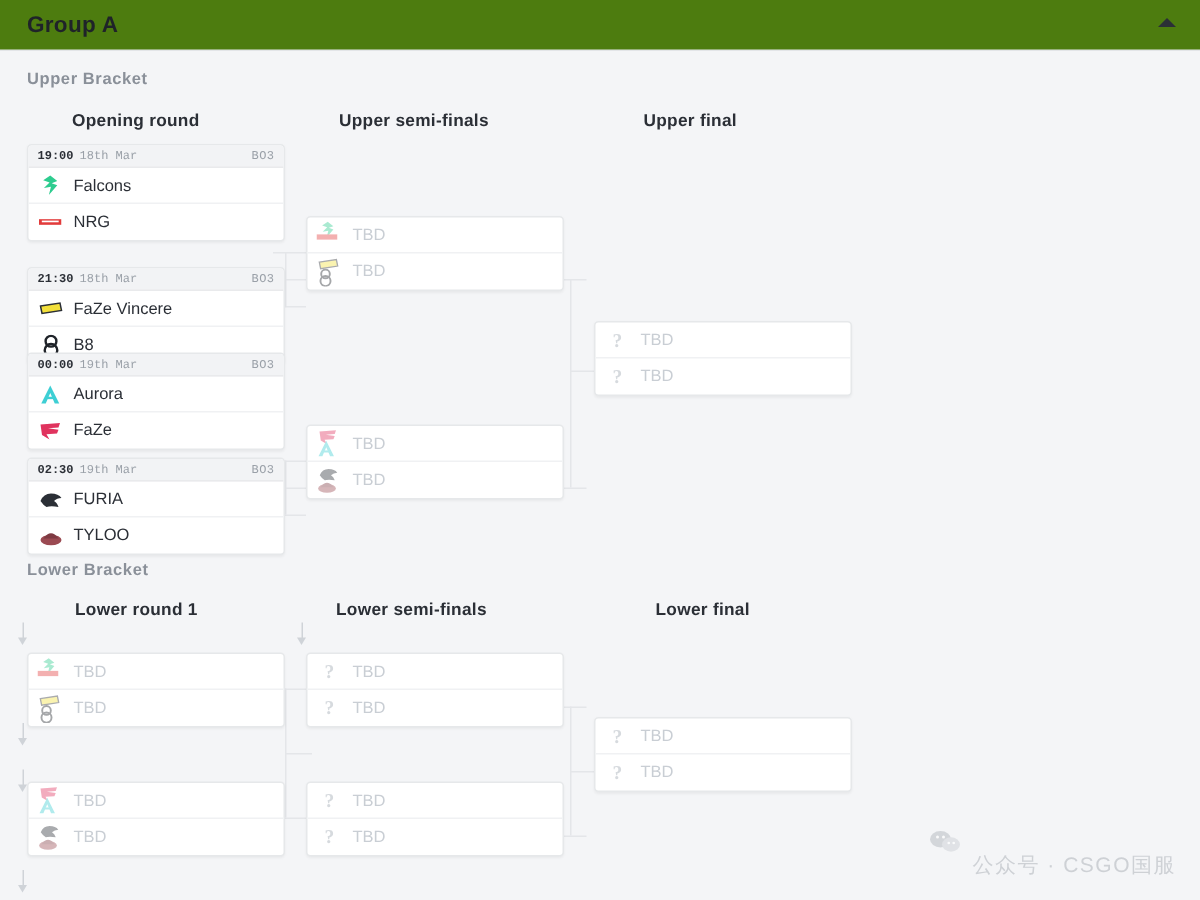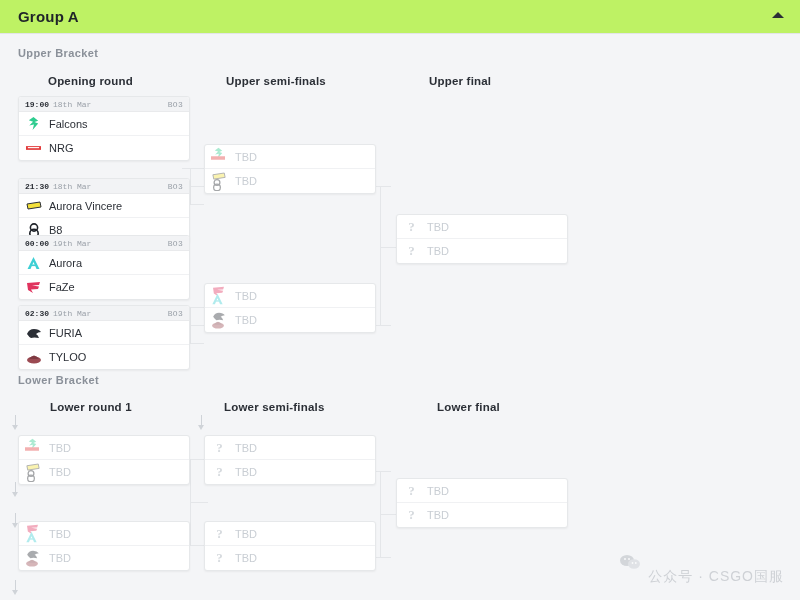--- a/index.html
+++ b/index.html
@@ -8,21 +8,21 @@
     font-family: "Liberation Sans", sans-serif;
     background: #f4f5f7;
     overflow: hidden;
   }
   .page { position: relative; width: 800px; height: 600px; }
 
   
   .group-header {
     position: absolute; left: 0; top: 0;
     width: 800px; height: 34px;
-    background: #bef264;
+    background: #4d7c0f;
     border-bottom: 1px solid #e3e5e8;
     display: flex; align-items: center;
   }
   .group-title {
     margin-left: 18px;
     font-size: 15px; font-weight: bold; color: #1f2329;
     letter-spacing: .2px;
   }
   .collapse-chevron {
     position: absolute; right: 16px; top: 12px;
@@ -190,21 +190,21 @@
         <span class="m-time">21:30</span>
         <span class="m-date">18th Mar</span>
         <span class="m-bo">BO3</span>
       </div>
       <div class="team-row">
         <span class="logo">
           <svg width="16" height="10" viewBox="0 0 16 10">
               <path d="M1 3 L14 1 L15 6 L2 8 Z" fill="#f3e03b" stroke="#2b2f36" stroke-width="1"></path>
             </svg>
         </span>
-        <span class="team-name">Aurora Vincere</span>
+        <span class="team-name">FaZe Vincere</span>
       </div>
       <div class="team-row">
         <span class="logo">
           <svg width="14" height="15" viewBox="0 0 14 15">
               <circle cx="7" cy="4.5" r="3.6" fill="none" stroke="#1f2329" stroke-width="1.6"></circle>
               <circle cx="7" cy="10.5" r="4.2" fill="none" stroke="#1f2329" stroke-width="1.6"></circle>
             </svg>
         </span>
         <span class="team-name">B8</span>
       </div>

